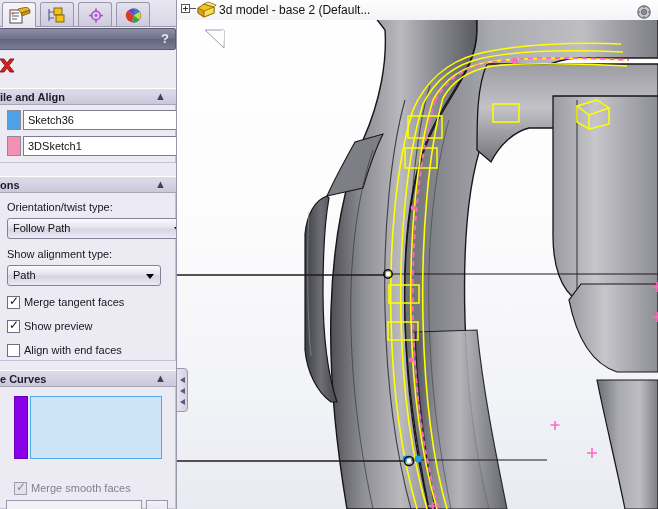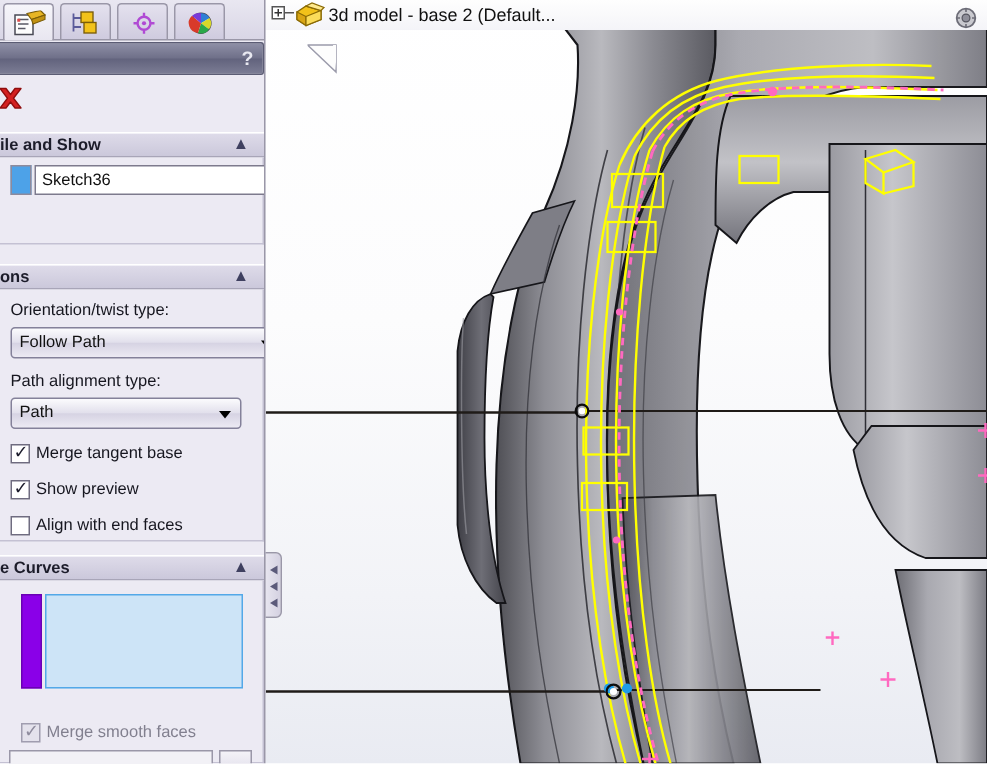--- a/index.html
+++ b/index.html
@@ -587,51 +587,55 @@
       <div id="pm-help-btn">?</div>
     </div>
 
     <div id="pm-actions">
       <svg id="cancel-btn" width="22" height="20" viewBox="0 0 22 20">
         <path d="M4 3 L8 3 L11 7 L14 3 L18 3 L13 9.5 L18 16 L14 16 L11 12 L8 16 L4 16 L9 9.5 Z" fill="#d42020" stroke="#8f0d0d" stroke-width="0.9" stroke-linejoin="round"></path>
       </svg>
     </div>
 
     <div class="pm-section-head" style="top:88px;">
-      <div class="sec-label">ile and Show</div>
+      <div class="sec-label">ile and Align</div>
       <div class="sec-chev">▲</div>
     </div>
     <div class="pm-body" style="top:105px; height:58px;">
       <div class="sel-row" style="left:14px; top:5px; width:154px;">
         <div class="sel-swatch" style="background:#4da2e8;"></div>
         <div class="sel-field">Sketch36</div>
+      </div>
+      <div class="sel-row" style="left:14px; top:31px; width:154px;">
+        <div class="sel-swatch" style="background:#f58fb4;"></div>
+        <div class="sel-field">3DSketch1</div>
       </div>
     </div>
 
     <div class="pm-section-head" style="top:176px;">
       <div class="sec-label">ons</div>
       <div class="sec-chev">▲</div>
     </div>
     <div class="pm-body" style="top:193px; height:168px;">
       <div class="pm-label" style="left:14px; top:8px;">Orientation/twist type:</div>
       <div class="pm-combo" style="left:14px; top:25px; width:182px;">
         <div class="cb-text">Follow Path</div>
         <div class="cb-arrow"></div>
       </div>
 
-      <div class="pm-label" style="left:14px; top:55px;">Path alignment type:</div>
+      <div class="pm-label" style="left:14px; top:55px;">Show alignment type:</div>
       <div class="pm-combo" style="left:14px; top:72px; width:154px;">
         <div class="cb-text">Path</div>
         <div class="cb-arrow"></div>
       </div>
 
       <div class="pm-check" style="left:14px; top:103px;">
         <div class="cb-box"></div>
         <div class="cb-tick">✓</div>
-        <div class="cb-lbl">Merge tangent base</div>
+        <div class="cb-lbl">Merge tangent faces</div>
       </div>
       <div class="pm-check" style="left:14px; top:127px;">
         <div class="cb-box"></div>
         <div class="cb-tick">✓</div>
         <div class="cb-lbl">Show preview</div>
       </div>
       <div class="pm-check" style="left:14px; top:151px;">
         <div class="cb-box"></div>
         <div class="cb-lbl">Align with end faces</div>
       </div>

